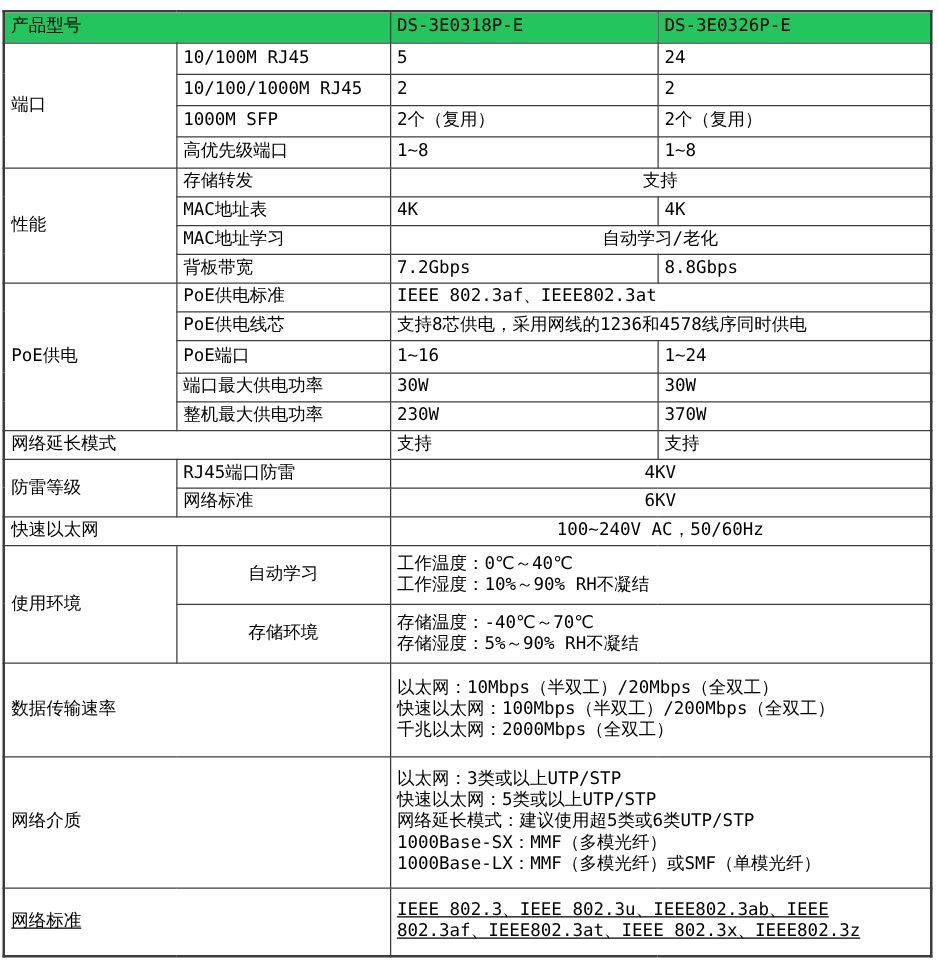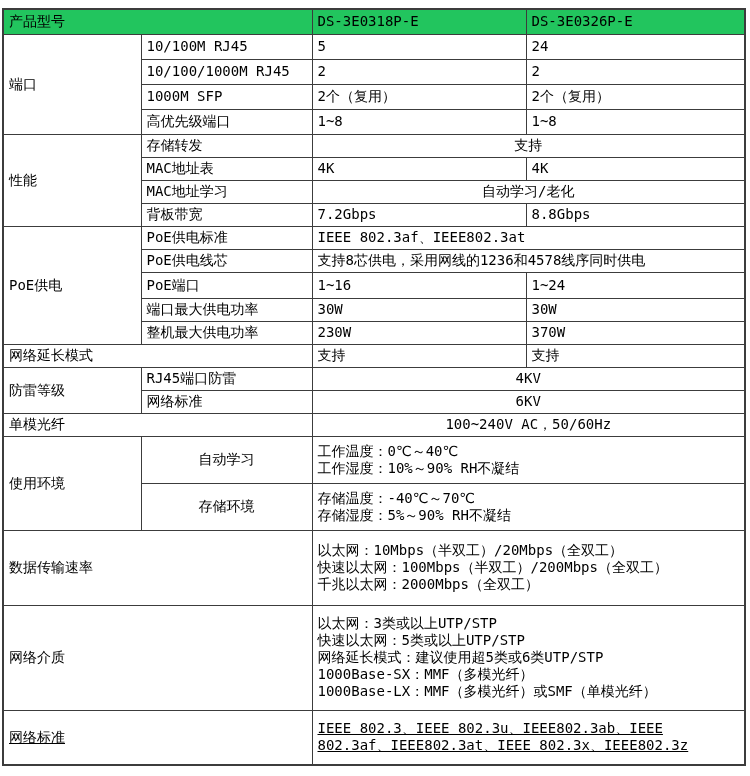--- a/index.html
+++ b/index.html
@@ -135,21 +135,21 @@
       <td rowspan="2">防雷等级</td>
       <td>RJ45端口防雷</td>
       <td colspan="2" class="c">4KV</td>
     </tr>
     <tr class="h23">
       <td>网络标准</td>
       <td colspan="2" class="c">6KV</td>
     </tr>
 
     <tr class="h23">
-      <td colspan="2">单模光纤</td>
+      <td colspan="2">快速以太网</td>
       <td colspan="2" class="c">100~240V AC，50/60Hz</td>
     </tr>
 
     <tr class="env">
       <td rowspan="2">使用环境</td>
       <td class="c">自动学习</td>
       <td colspan="2" class="ml">
         <div>工作温度：0℃～40℃</div>
         <div>工作湿度：10%～90% RH不凝结</div>
       </td>

